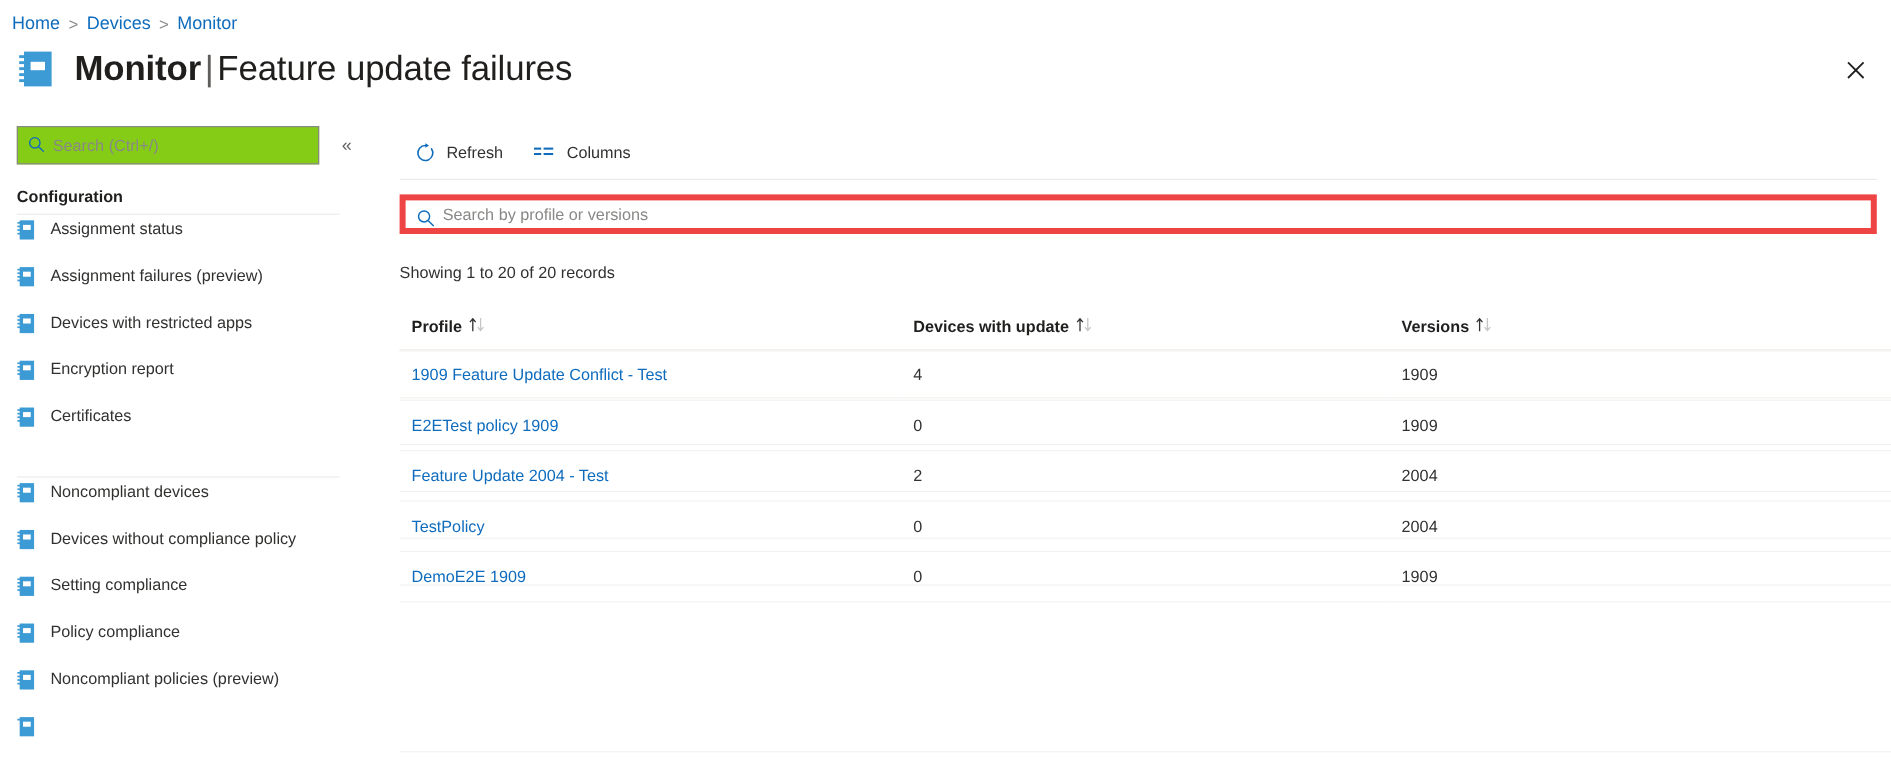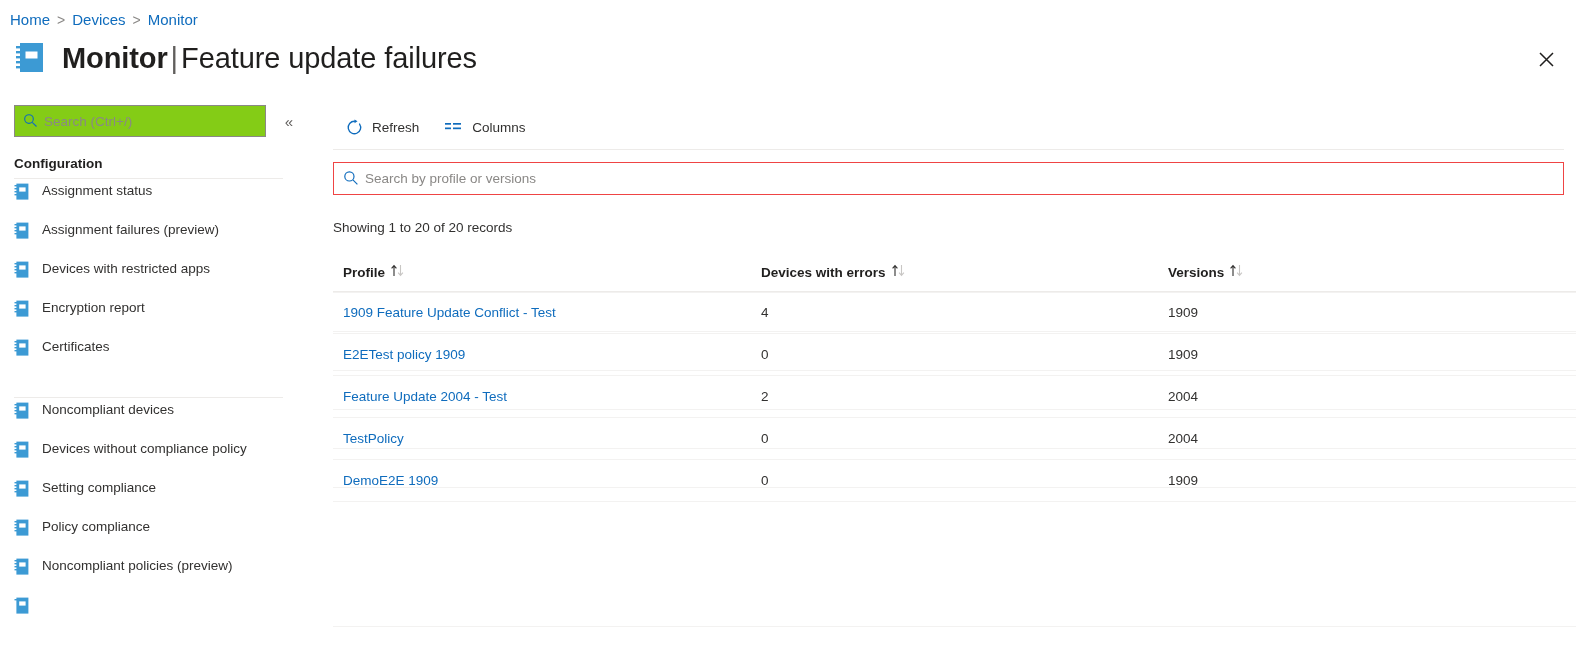--- a/index.html
+++ b/index.html
@@ -98,21 +98,21 @@
   .cmd-ico { flex: 0 0 auto; display: flex; align-items: center; }
 
   .cmd-sep {
     height: 1px; background: #edebe9;
     margin: 0 12px 0 2px;
   }
 
   .grid-search {
     position: relative;
     margin: 12px 12px 12px 2px; height: 33px;
-    border: 1px solid #ef4444; background: #fff;
+    border: 5px solid #ef4444; background: #fff;
     display: flex; align-items: center;
   }
   .grid-search .mag { position: absolute; left: 9px; top: 7px; }
   .grid-search input {
     border: 0; outline: 0; width: 100%;
     padding: 0 10px 0 31px;
     font-family: "Liberation Sans", sans-serif;
     font-size: 13.5px; color: #323130; background: transparent;
   }
   .grid-search input::placeholder { color: #8a8886; }
@@ -446,21 +446,21 @@
               <span>
                 <svg width="16" height="13" viewBox="0 0 16 13">
                   <path d="M4 12 L4 2 M1.6 4.4 L4 1.6 L6.4 4.4" stroke="#323130" stroke-width="1.1" fill="none"></path>
                   <path d="M10.5 1 L10.5 11 M8.1 8.6 L10.5 11.4 L12.9 8.6" stroke="#c8c6c4" stroke-width="1.1" fill="none"></path>
                 </svg>
               </span>
             </span>
           </th>
           <th>
             <span class="th-inner">
-              <span>Devices with errors</span>
+              <span>Devices with update</span>
               <span>
                 <svg width="16" height="13" viewBox="0 0 16 13">
                   <path d="M4 12 L4 2 M1.6 4.4 L4 1.6 L6.4 4.4" stroke="#323130" stroke-width="1.1" fill="none"></path>
                   <path d="M10.5 1 L10.5 11 M8.1 8.6 L10.5 11.4 L12.9 8.6" stroke="#c8c6c4" stroke-width="1.1" fill="none"></path>
                 </svg>
               </span>
             </span>
           </th>
           <th>
             <span class="th-inner">

